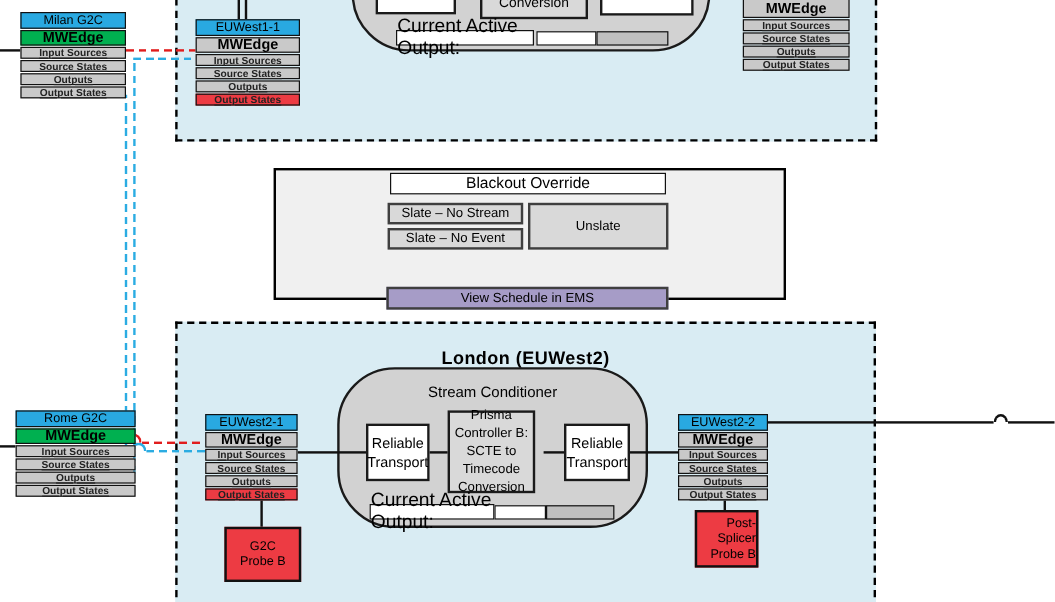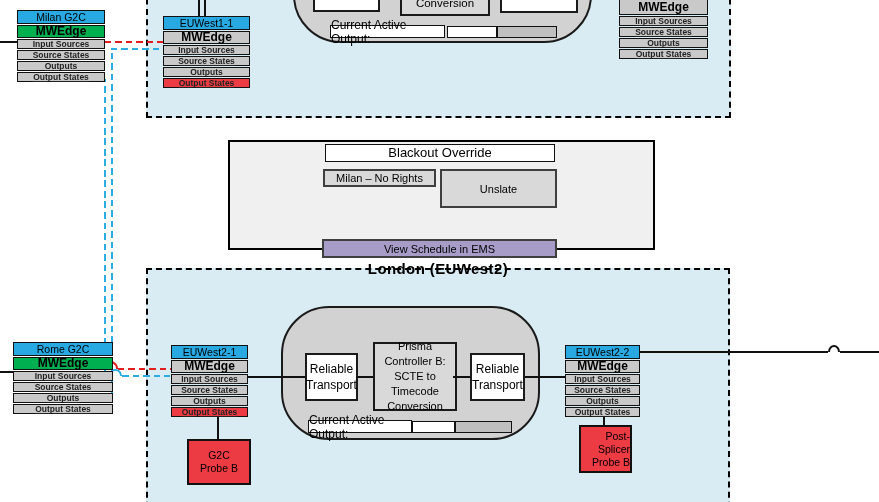--- a/index.html
+++ b/index.html
@@ -8,21 +8,21 @@
   
   .region{position:absolute;background:#D9ECF3;border:2.5px dashed #000;box-sizing:border-box;}
   .region-title{position:absolute;text-align:center;font-size:15px;font-weight:800;letter-spacing:.4px;color:#000;}
 
   
   .conditioner{position:absolute;background:#D2D2D2;border:2px solid #1a1a1a;border-radius:48px;box-sizing:border-box;}
   .cond-title{position:absolute;text-align:center;font-size:12.5px;color:#000;}
   .innerbox{position:absolute;border:2px solid #1a1a1a;box-sizing:border-box;display:flex;align-items:center;justify-content:center;text-align:center;white-space:pre-line;background:#fff;}
   .innerbox.gray{background:#D9D9D9;}
   .innerbox.bottomalign{align-items:flex-end;}
-  .caolabel{position:absolute;background:#fff;border:1.5px solid #111;box-sizing:border-box;display:flex;align-items:center;justify-content:center;font-size:12px;}
+  .caolabel{position:absolute;background:#fff;border:1.5px solid #111;box-sizing:border-box;display:flex;align-items:center;justify-content:center;font-size:16px;}
   .caobox{position:absolute;border:1.5px solid #111;box-sizing:border-box;background:#fff;}
   .caobox.gray{background:#BFBFBF;}
 
   
   .mwbox{position:absolute;display:flex;flex-direction:column;gap:1px;}
   .mwbox .row{box-sizing:border-box;border:1.5px solid #111;background:#C9C9C9;display:flex;align-items:center;justify-content:center;text-align:center;font-weight:bold;}
   .row.header{height:13.5px;background:#29A9E1;font-weight:normal;font-size:10.5px;color:#000;}
   .row.sub{height:13.5px;font-size:12px;color:#000;}
   .row.sub.green{background:#00B050;}
   .row.link{height:10px;font-size:8.5px;color:#222;text-decoration:underline;cursor:pointer;}
@@ -47,38 +47,39 @@
   .hop.blue{border:2.2px solid #2BACE2;}
   .hop.black{border:2px solid #111;}
 </style>
 </head>
 <body>
 
 <div id="stage">
 
   <div class="region" style="left:146px;top:-22px;width:585px;height:140px;"></div>
   <div class="region" style="left:146px;top:268px;width:584px;height:250px;"></div>
-  <div class="region-title" style="left:146px;top:260px;width:584px;">London (EUWest2)</div>
+  <div class="region-title" style="left:146px;top:290px;width:584px;">London (EUWest2)</div>
 
   <div class="conditioner" style="left:293px;top:-80px;width:299px;height:123px;"></div>
   <div class="innerbox" style="left:313px;top:-52px;width:67px;height:64px;"></div>
   <div class="innerbox gray bottomalign" style="left:400px;top:-52px;width:90px;height:68px;font-size:11.5px;line-height:15.5px;padding-bottom:3px;">
     <span>Conversion</span>
   </div>
   <div class="innerbox bottomalign" style="left:500px;top:-42px;width:78px;height:55px;font-size:12px;line-height:17px;padding-bottom:10px;">
     <span>Transport</span>
   </div>
   <div class="caolabel" style="left:330px;top:25px;width:115px;height:13px;">Current Active Output:</div>
   <div class="caobox" style="left:447px;top:26px;width:50px;height:11.5px;"></div>
   <div class="caobox gray" style="left:497px;top:26px;width:60px;height:11.5px;"></div>
 
   <div class="conditioner" style="left:281px;top:306px;width:259px;height:134px;"></div>
+  <div class="cond-title" style="left:281px;top:320px;width:259px;">Stream Conditioner</div>
   <div class="innerbox" style="left:305px;top:353px;width:53px;height:48px;font-size:12px;line-height:16px;">Reliable
 Transport</div>
-  <div class="innerbox gray" style="left:373px;top:342px;width:84px;height:69px;font-size:11px;line-height:15px;">Prisma
+  <div class="innerbox gray" style="left:373px;top:342px;width:73px;height:69px;font-size:11px;line-height:15px;">Prisma
 Controller B:
 SCTE to Timecode
 Conversion</div>
   <div class="innerbox" style="left:470px;top:353px;width:55px;height:48px;font-size:12px;line-height:16px;">Reliable
 Transport</div>
   <div class="caolabel" style="left:308px;top:420px;width:104px;height:13px;">Current Active Output:</div>
   <div class="caobox" style="left:412px;top:421px;width:43px;height:11.5px;"></div>
   <div class="caobox gray" style="left:455px;top:421px;width:57px;height:11.5px;"></div>
 
   <div class="blk" style="left:0;top:41px;width:17px;height:2px;"></div>
@@ -161,17 +162,18 @@
     <div class="row link">Output States</div>
   </div>
 
   <div class="probe" style="left:187px;top:439px;width:64px;height:46px;">G2C
 Probe B</div>
   <div class="probe" style="left:579px;top:425px;width:53px;height:48px;text-align:right;">Post-Splicer
 Probe B</div>
 
   <div id="blackout-panel" style="left:228px;top:140px;width:427px;height:110px;"></div>
   <div class="panel-title" style="left:325px;top:143.5px;width:230px;height:18px;">Blackout Override</div>
-  <div class="btn" style="left:323px;top:169px;width:113px;height:18px;">Milan – No Rights</div>
+  <div class="btn" style="left:323px;top:169px;width:113px;height:18px;">Slate – No Stream</div>
+  <div class="btn" style="left:323px;top:190px;width:113px;height:18px;">Slate – No Event</div>
   <div class="btn" style="left:440px;top:169px;width:117px;height:39px;">Unslate</div>
   <div class="btn purple" style="left:322px;top:218px;width:235px;height:19px;margin-top:21px;">View Schedule in EMS</div>
 
 </div>
 
 </body></html>

